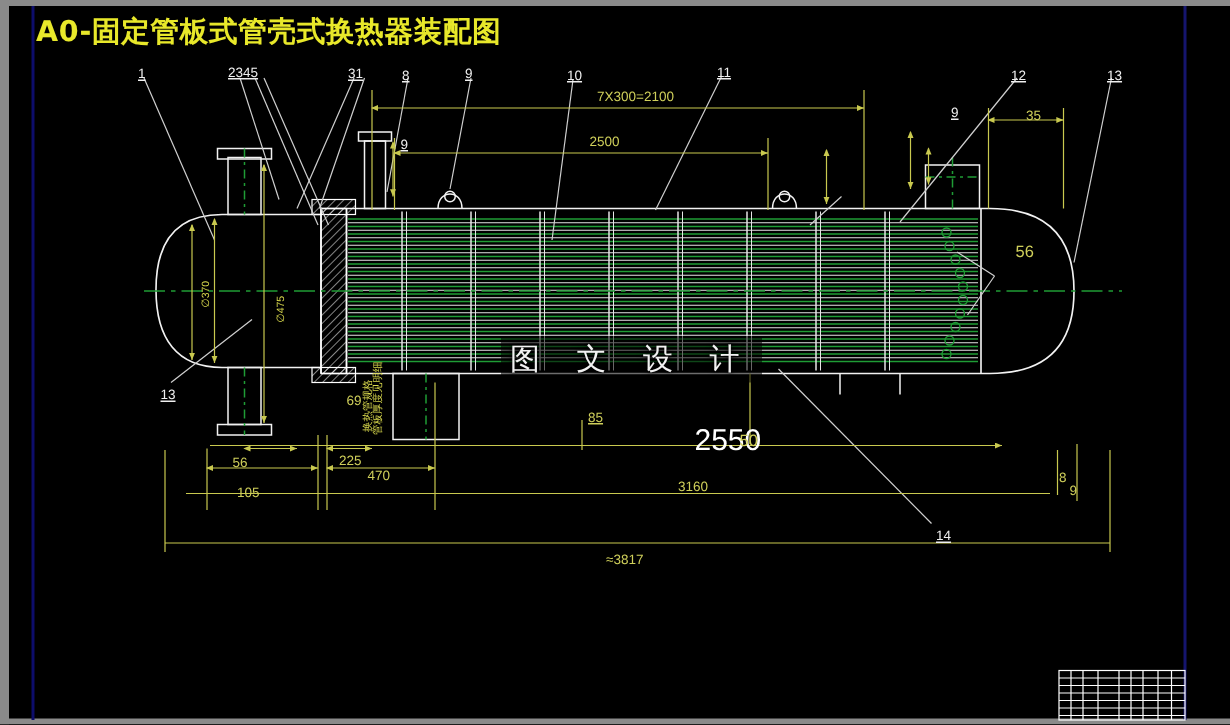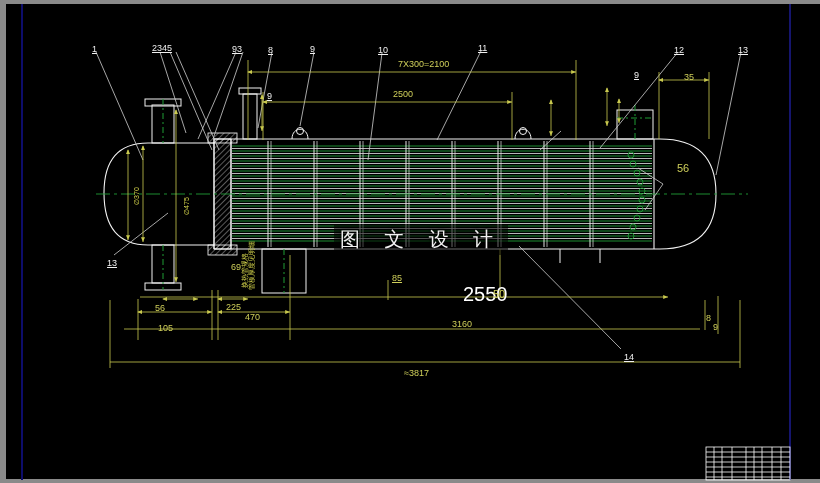--- a/index.html
+++ b/index.html
@@ -289,26 +289,27 @@
       <line x1="732" y1="447" x2="732" y2="480"></line>
       <line x1="746" y1="447" x2="746" y2="480"></line>
       <line x1="754" y1="447" x2="754" y2="480"></line>
       <line x1="762" y1="447" x2="762" y2="480"></line>
       <line x1="772" y1="447" x2="772" y2="480"></line>
       <line x1="781" y1="447" x2="781" y2="480"></line>
     </g>
   </svg>
   </div>
 
+  <div class="title">A0-固定管板式管壳式换热器装配图</div>
   <div class="watermark">图 文 设 计</div>
 
   <div id="callout-layer">
       <div class="lbl u" style="left: 92px; top: 44px;">1</div>
       <div class="lbl u" style="left: 152px; top: 43px;">2345</div>
-      <div class="lbl u" style="left: 232px; top: 44px;">93</div>
+      <div class="lbl u" style="left: 232px; top: 44px;">31</div>
       <div class="lbl u" style="left: 268px; top: 45px;">8</div>
       <div class="lbl u" style="left: 310px; top: 44px;">9</div>
       <div class="lbl u" style="left: 378px; top: 45px;">10</div>
       <div class="lbl u" style="left: 478px; top: 43px;">11</div>
       <div class="lbl u" style="left: 674px; top: 45px;">12</div>
       <div class="lbl u" style="left: 738px; top: 45px; text-align: right;">13</div>
       <div class="lbl u" style="left: 624px; top: 352px;">14</div>
       <div class="lbl u" style="left: 107px; top: 258px;">13</div>
       <div class="lbl u" style="left: 267px; top: 91px;">9</div>
       <div class="lbl u" style="left: 634px; top: 70px;">9</div>

